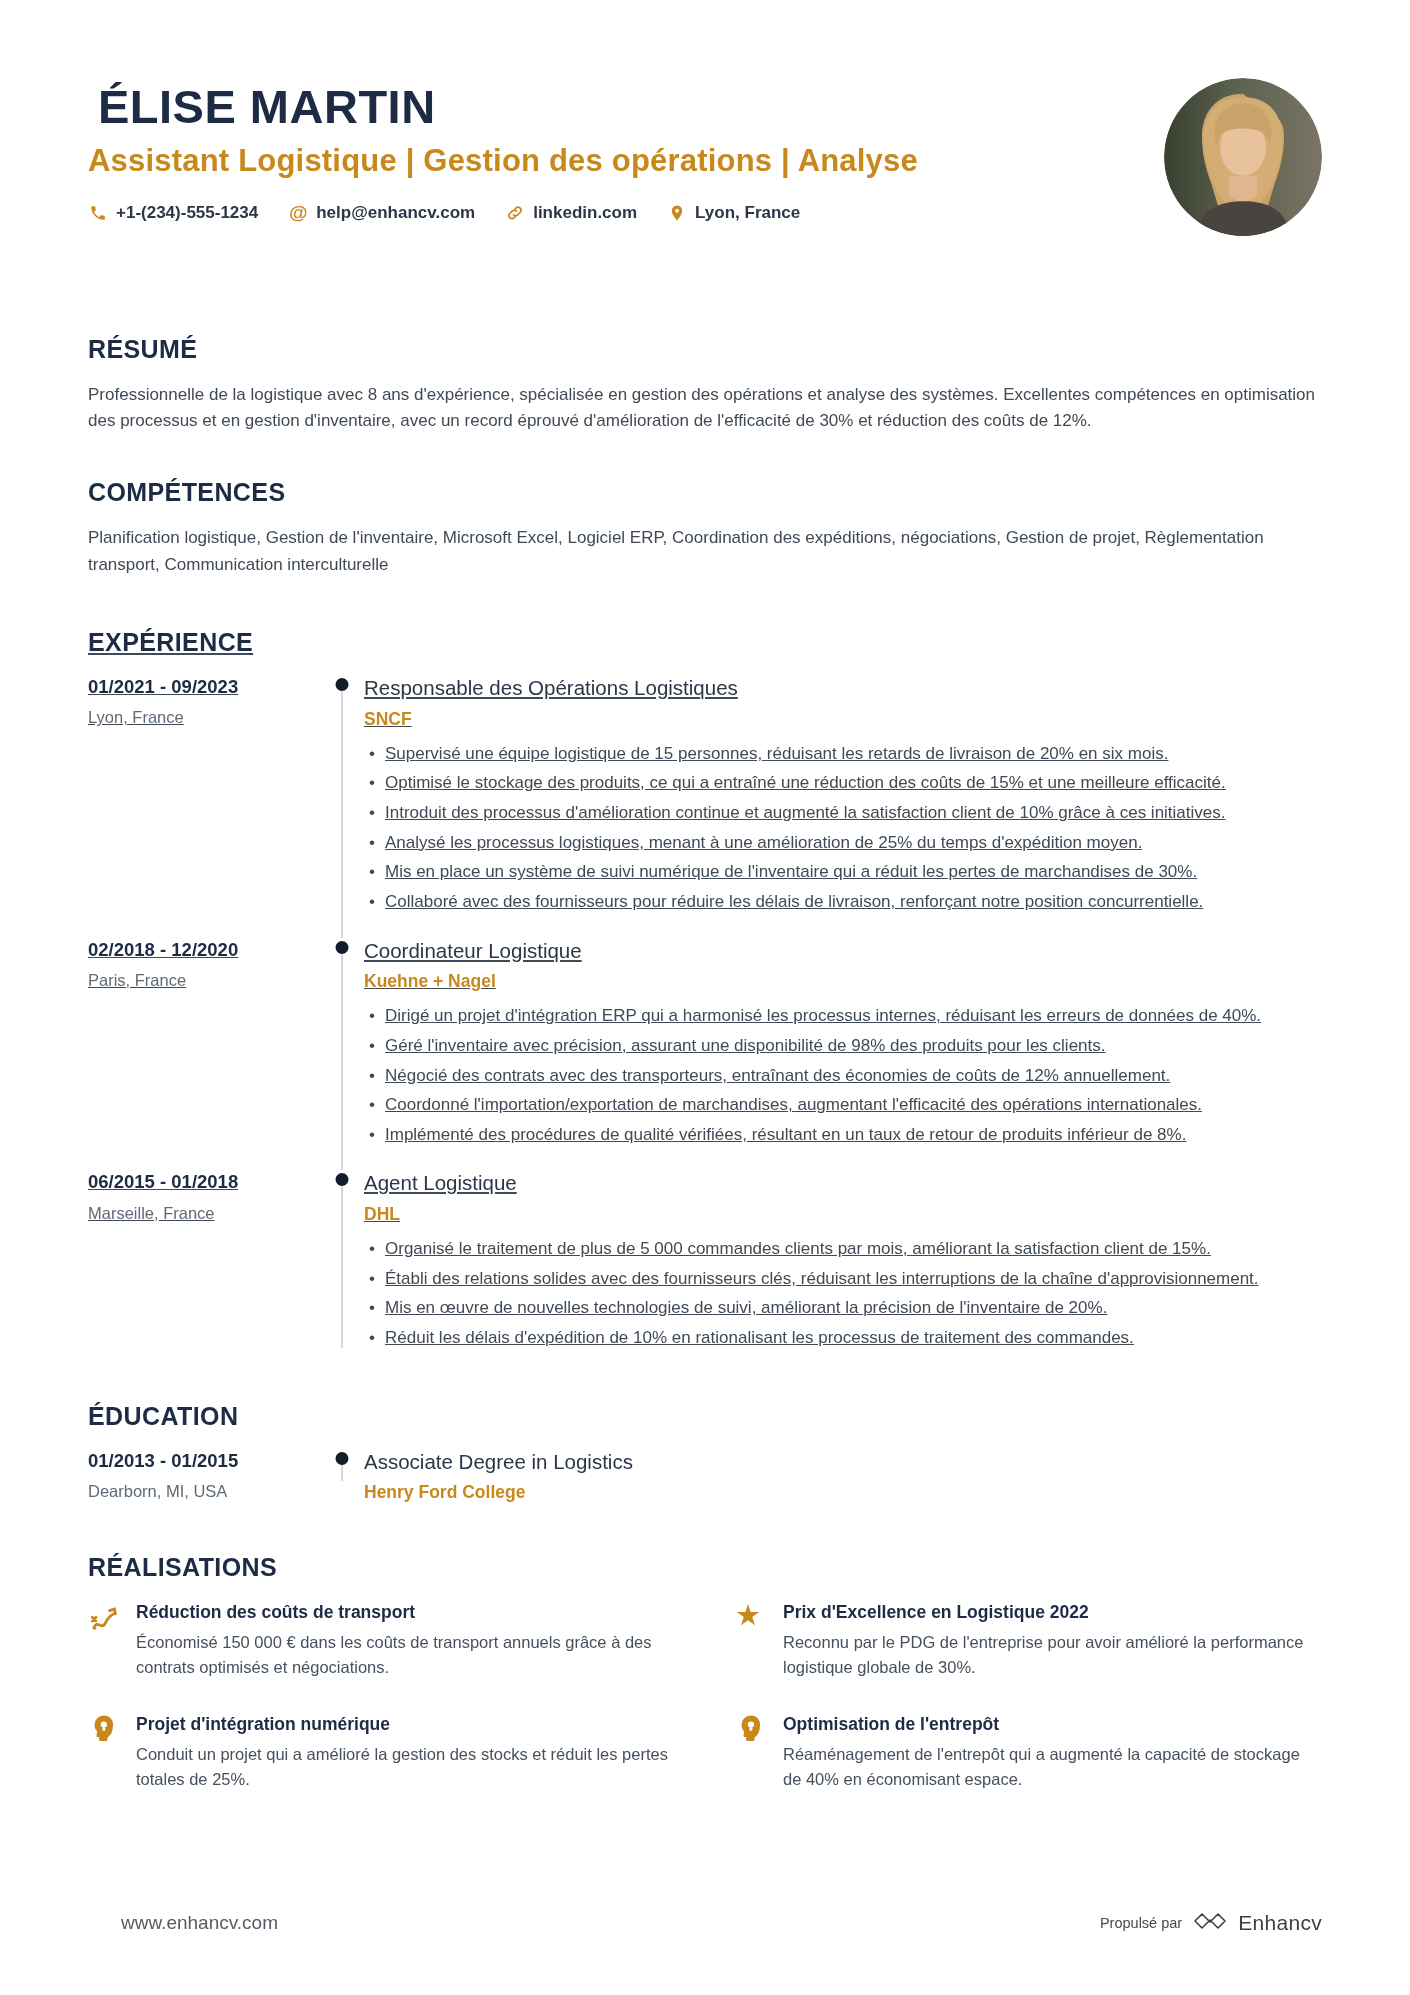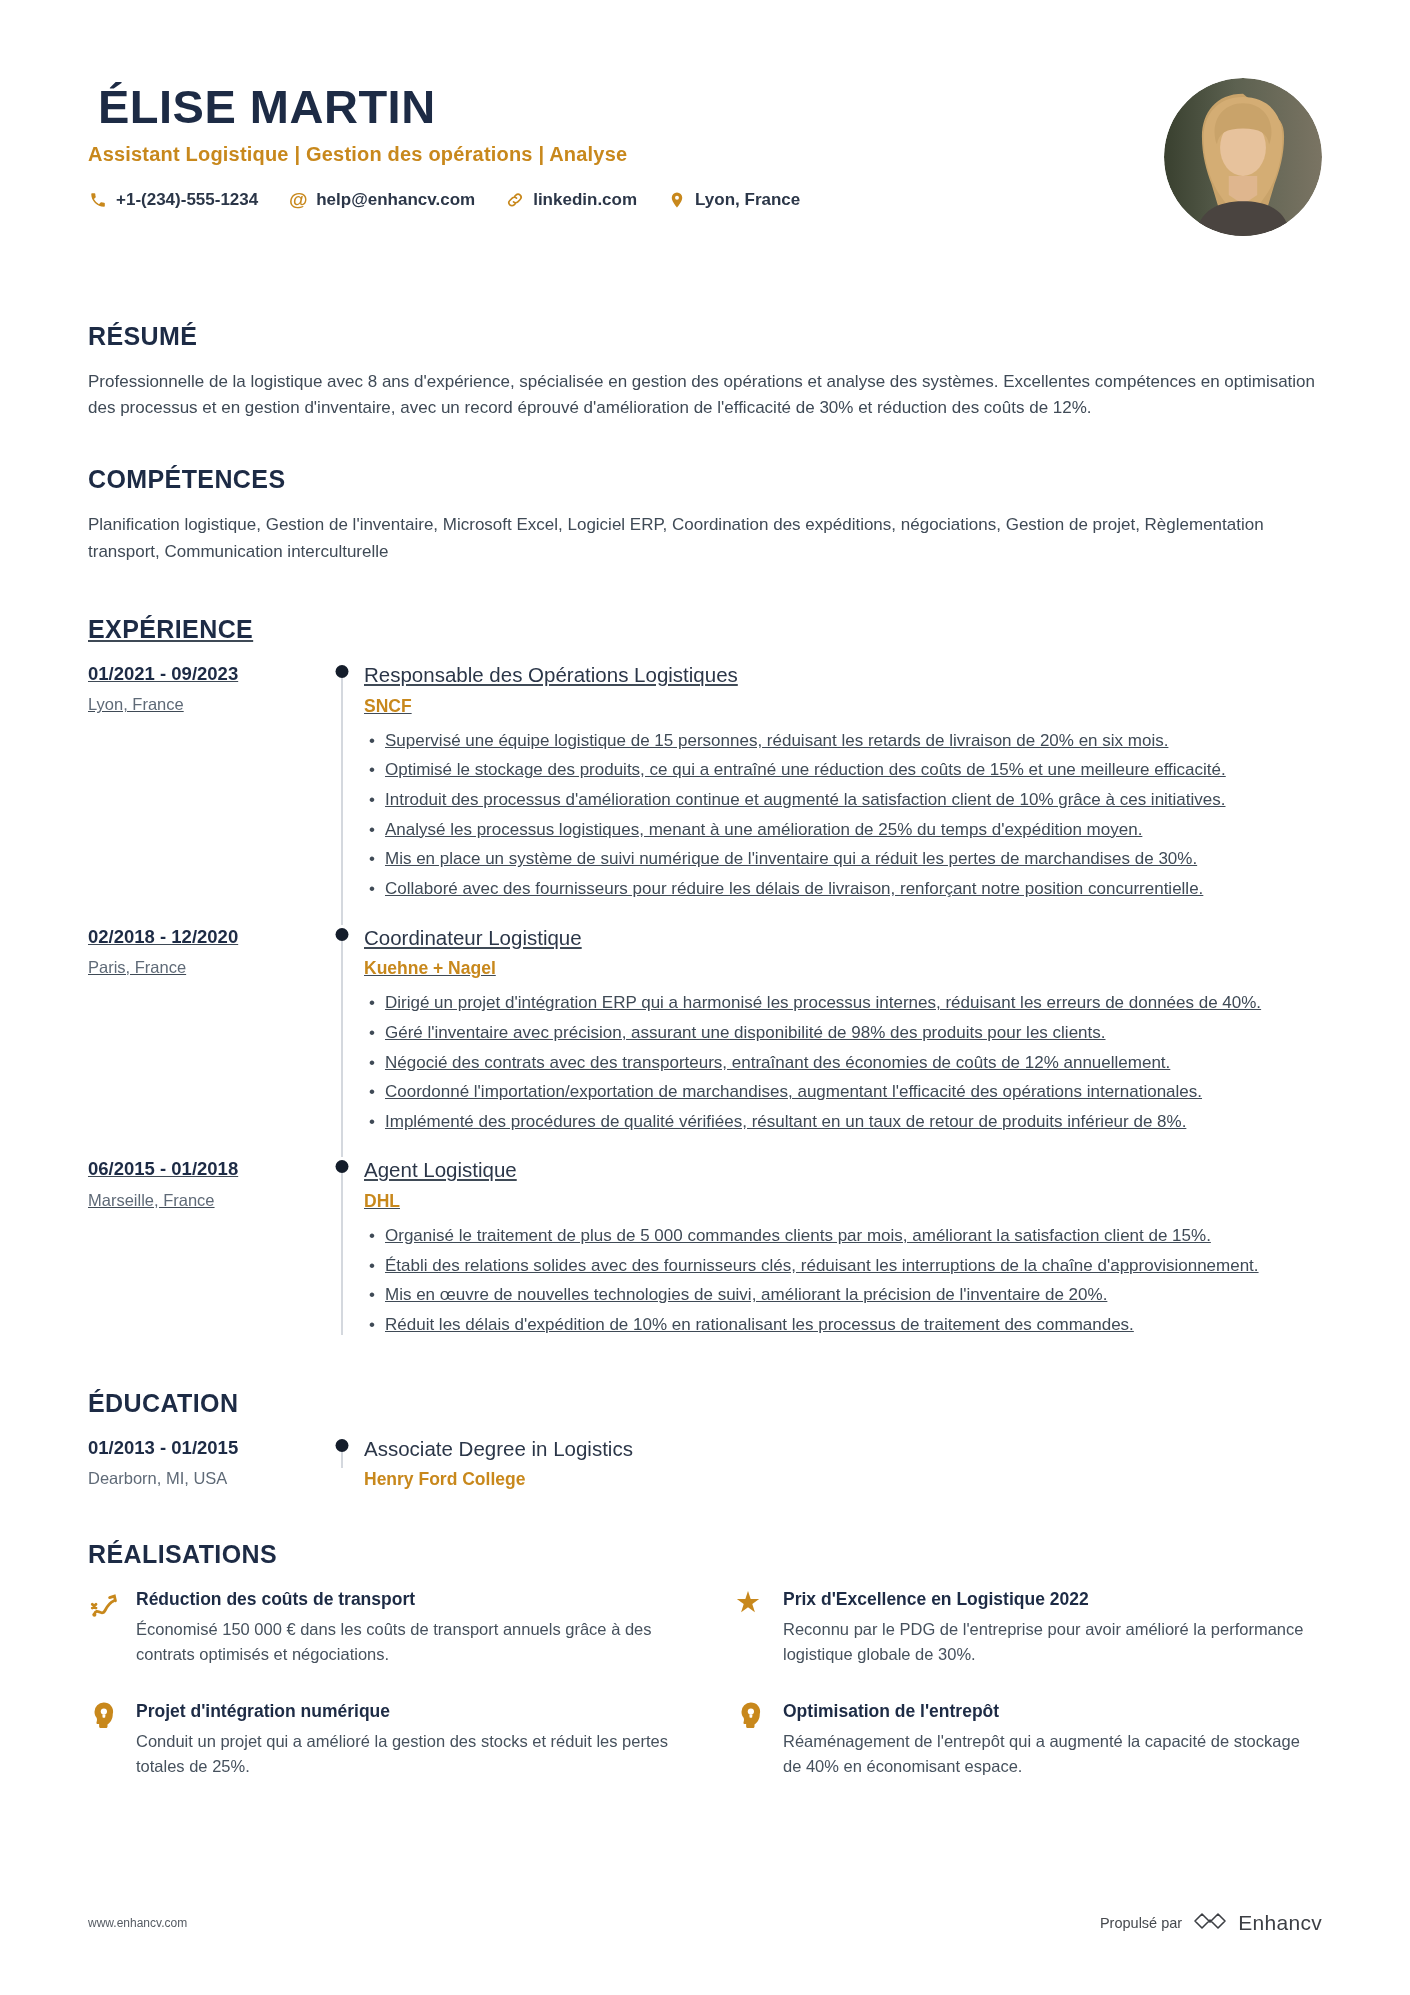--- a/index.html
+++ b/index.html
@@ -13,21 +13,21 @@
     margin:0 auto;
   }
   .content{padding:72px 88px 0 88px;position:relative;}
 
   
   .name{
     font-size:47px;font-weight:800;color:#1d2b45;
     letter-spacing:.5px;line-height:1.08;margin:10px;
   }
   .job-title{
-    font-size:20px;font-weight:700;color:#c8881c;
+    font-size:31px;font-weight:700;color:#c8881c;
     margin-top:7px;letter-spacing:.2px;
   }
   .contact-row{display:flex;align-items:center;gap:30px;margin-top:24px;}
   .contact-item{display:flex;gap:8px;font-size:17px;font-weight:700;color:#2b3648;}
   .contact-item .ic{display:inline-flex;align-items:center;justify-content:center;width:20px;height:20px;}
   .at-glyph{color:#c8881c;font-size:19px;font-weight:700;line-height:1;}
 
   .avatar{
     position:absolute;top:78px;right:88px;
     width:158px;height:158px;border-radius:50%;overflow:hidden;
@@ -70,21 +70,21 @@
   .ach-icon{width:32px;height:32px;margin-top:1px;}
   .star-glyph{font-size:29px;line-height:1;color:#c8881c;}
   .ach-title{font-size:17.5px;font-weight:700;color:#1d2b45;margin:2px 0 7px 0;}
   .ach-desc{font-size:16.5px;line-height:1.5;color:#46515d;margin:0;}
 
   
   .footer{
     position:absolute;left:88px;right:88px;bottom:58px;
     display:flex;justify-content:space-between;align-items:center;
   }
-  .footer-site{font-size:12px;color:#555b63;}
+  .footer-site{font-size:19px;color:#555b63;margin-left:33px;}
   .powered{display:flex;align-items:center;gap:10px;}
   .powered-label{font-size:14.5px;color:#46494e;}
   .brand-word{font-size:21px;color:#3c3f44;letter-spacing:.3px;}
 </style>
 </head>
 <body>
 
 <div class="page">
   <div class="content">
 

